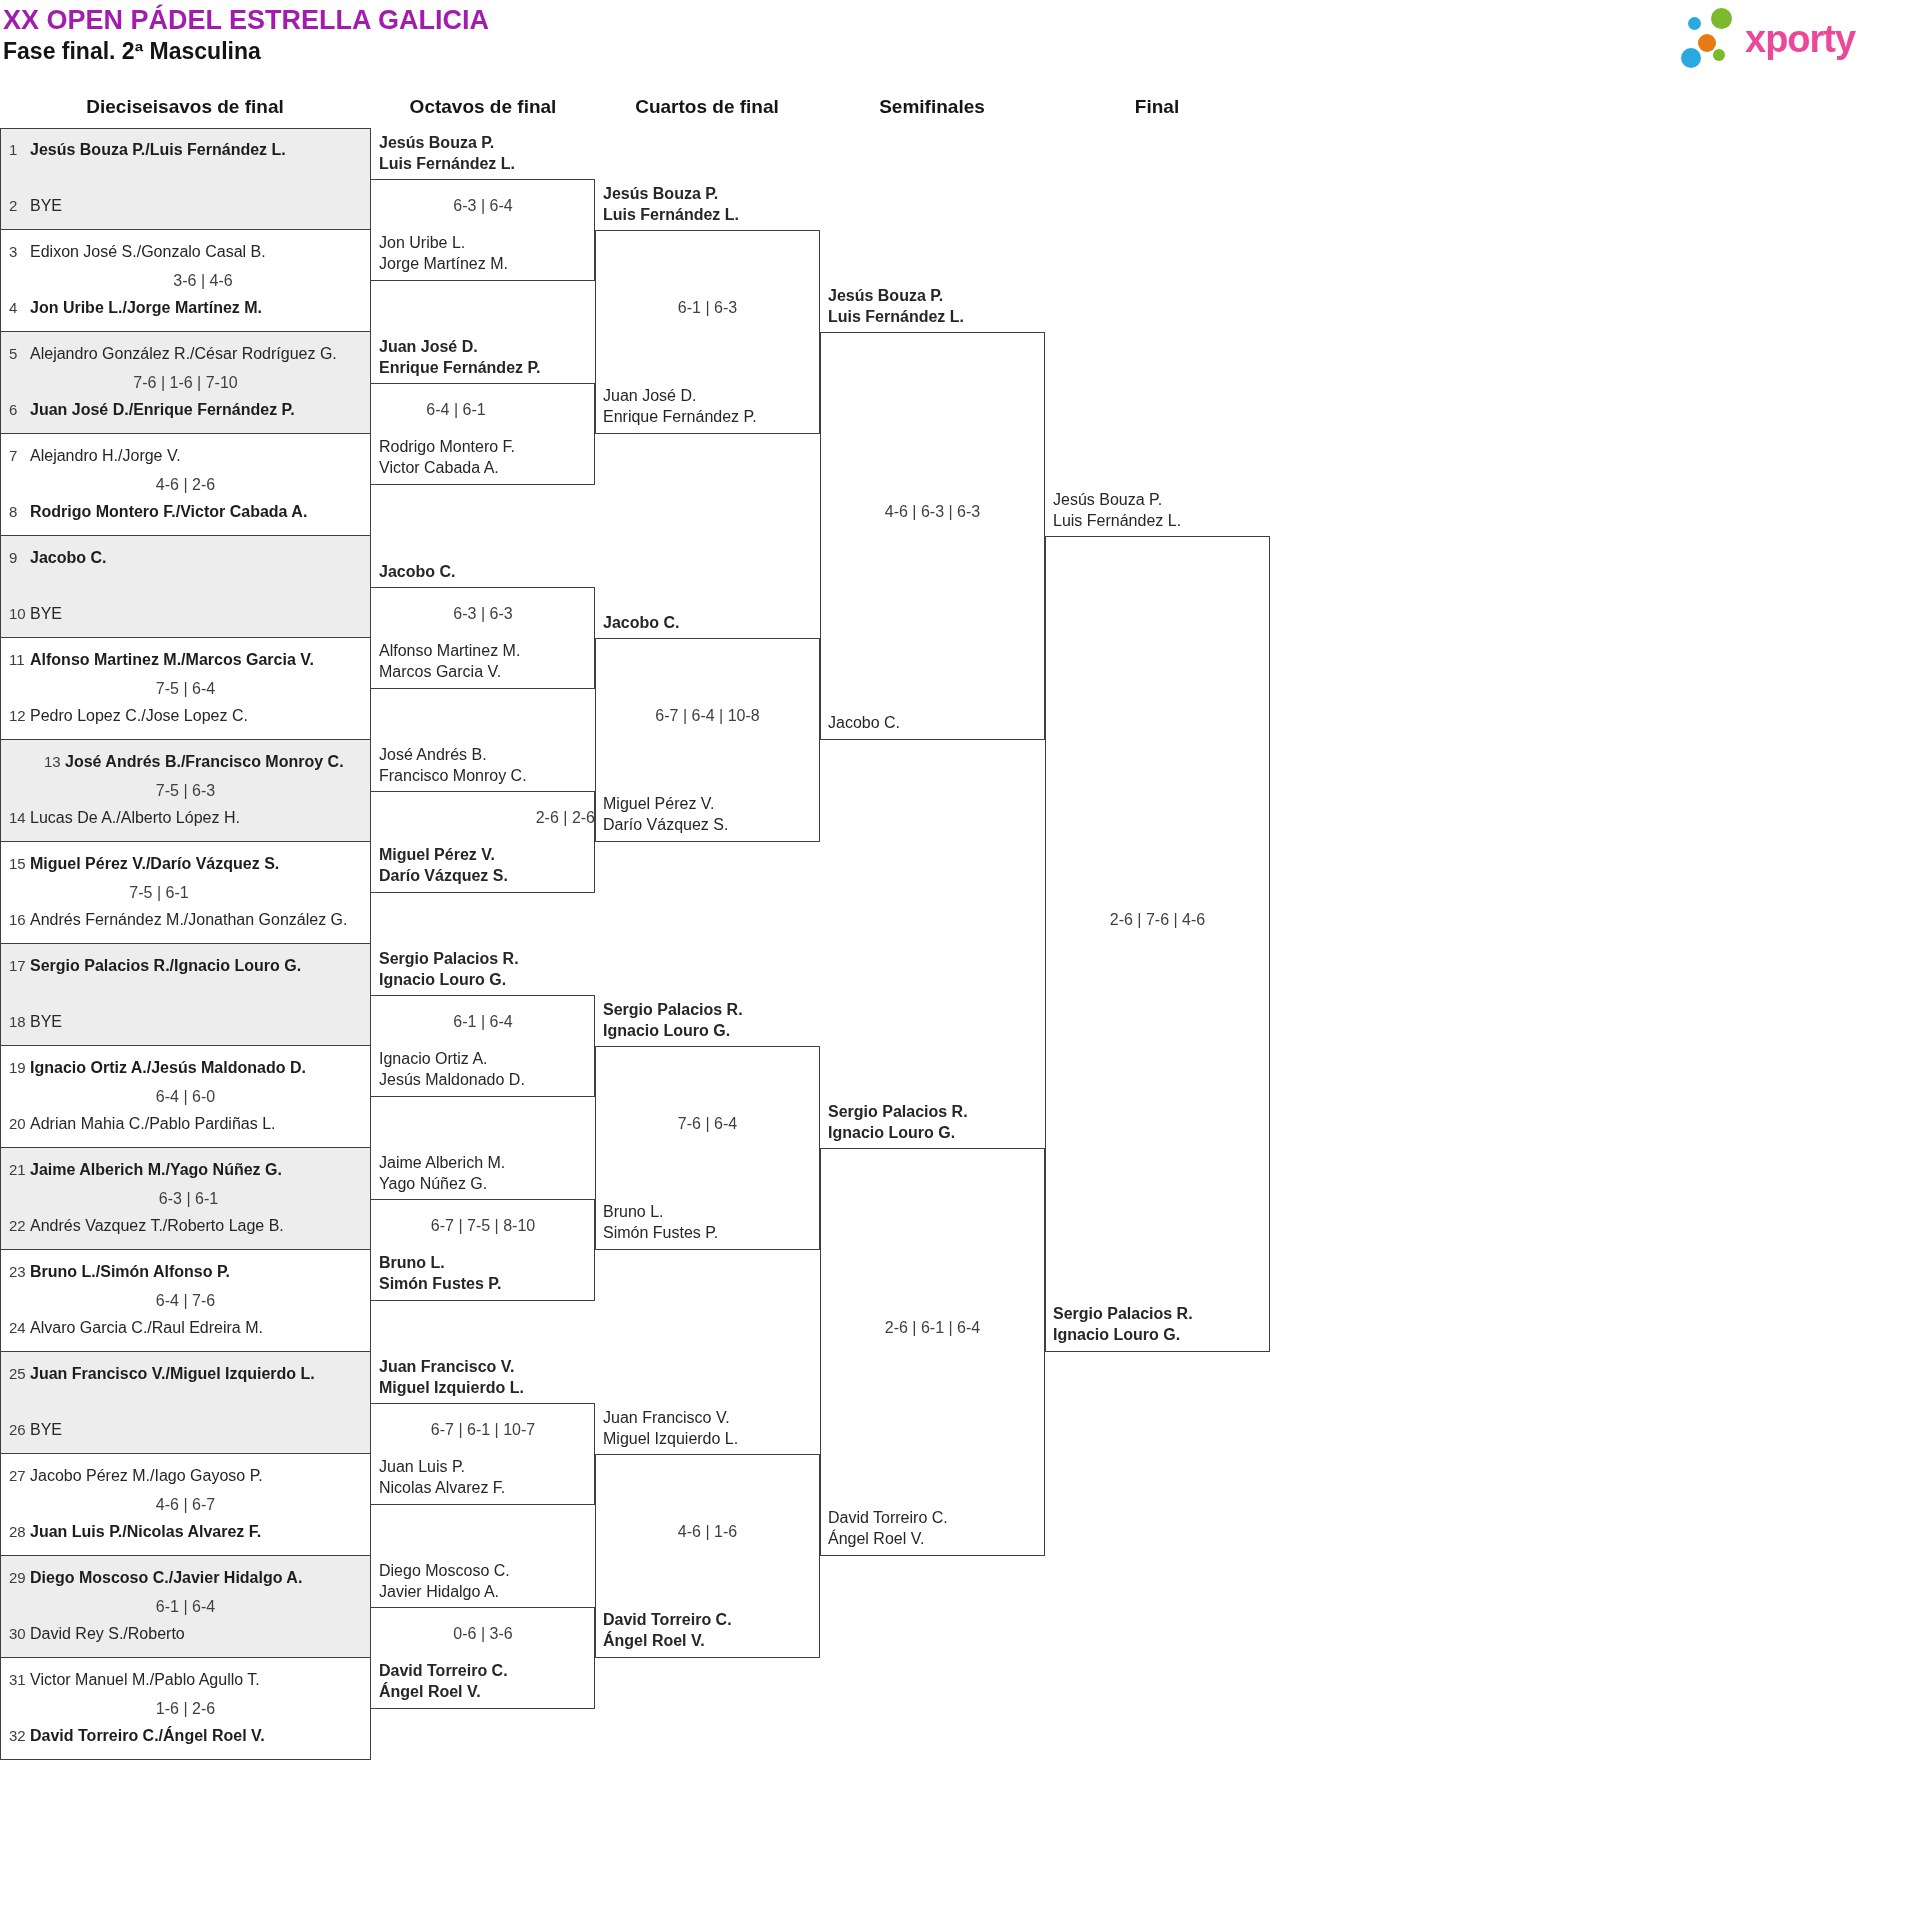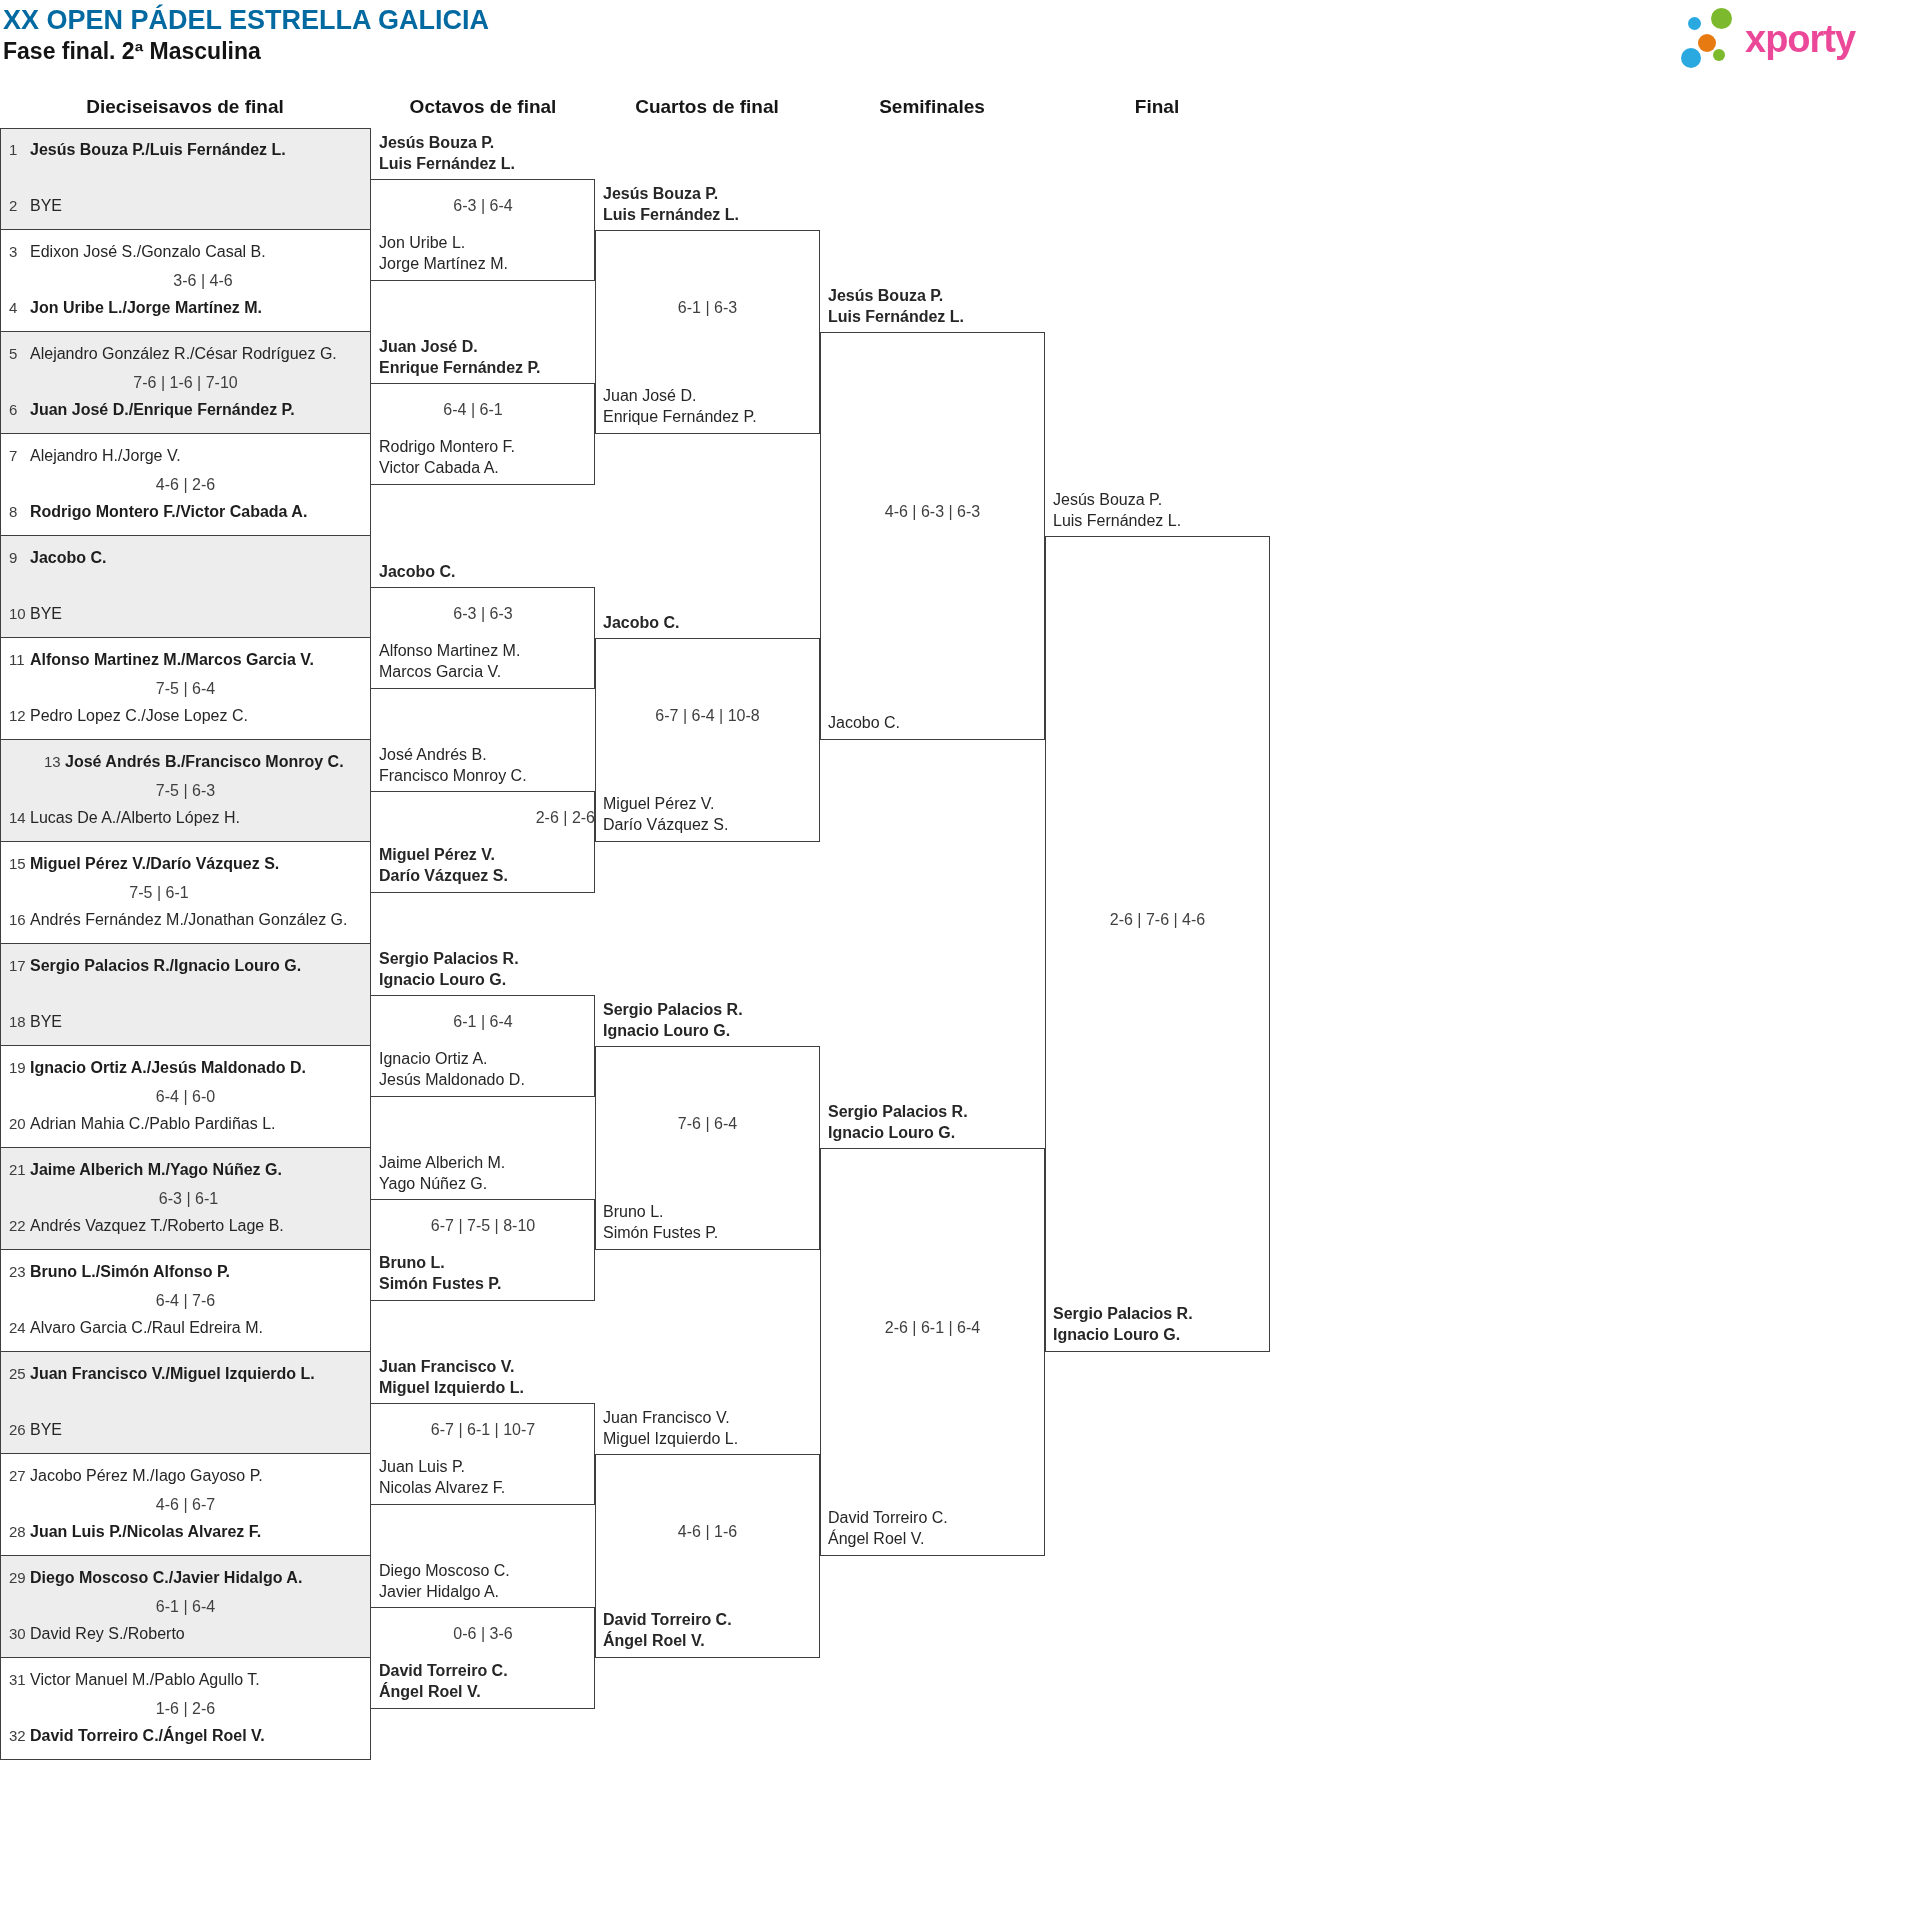--- a/index.html
+++ b/index.html
@@ -1,19 +1,19 @@
 <!DOCTYPE html>
 <html><head>
 <meta charset="utf-8">
 <style>
   html,body{margin:0;padding:0;background:#ffffff;}
   #page{position:relative;width:1920px;height:1924px;background:#ffffff;overflow:hidden;
         font-family:"Liberation Sans","DejaVu Sans",sans-serif;color:#262626;}
   
-  #title{position:absolute;left:3px;top:4px;font-size:27px;line-height:33px;font-weight:700;color:#0369a1;}
+  #title{position:absolute;left:3px;top:4px;font-size:27px;line-height:33px;font-weight:700;color:#a21caf;}
   #subtitle{position:absolute;left:3px;top:37px;font-size:23px;line-height:29px;font-weight:700;color:#141414;}
   
   #logo{position:absolute;left:1678px;top:8px;width:230px;height:60px;}
   .dot{position:absolute;border-radius:50%;}
   #dot-blue-small{left:10px;top:9px;width:13px;height:13px;background:#29a9e0;}
   #dot-green-big{left:33px;top:0px;width:21px;height:21px;background:#7cb92c;}
   #dot-orange{left:20px;top:26px;width:18px;height:18px;background:#e87a12;}
   #dot-blue-big{left:3px;top:40px;width:20px;height:20px;background:#29a9e0;}
   #dot-green-small{left:35px;top:41px;width:12px;height:12px;background:#7cb92c;}
   #brand-text{position:absolute;left:67px;top:7px;font-size:38px;line-height:48px;font-weight:700;
@@ -128,21 +128,21 @@
       <div class="score" style="left: 371px; top: 196px; width: 224px;">6-3 | 6-4</div>
       <div class="tlabel" style="left: 379px; top: 279px;">
         <span>Jon Uribe L.</span>
         <span>Jorge Martínez M.</span>
       </div>
       <div class="mbox r1 noleft" style="left: 371px; top: 383px; width: 224px; height: 102px;"></div>
       <div class="tlabel w" style="left: 379px; top: 383px;">
         <span>Juan José D.</span>
         <span>Enrique Fernández P.</span>
       </div>
-      <div class="score" style="left: 371px; top: 400px; width: 204px;">6-4 | 6-1</div>
+      <div class="score" style="left: 354px; top: 400px; width: 204px;">6-4 | 6-1</div>
       <div class="tlabel" style="left: 379px; top: 483px;">
         <span>Rodrigo Montero F.</span>
         <span>Victor Cabada A.</span>
       </div>
       <div class="mbox r1 noleft" style="left: 371px; top: 587px; width: 224px; height: 102px;"></div>
       <div class="tlabel w" style="left: 379px; top: 587px;">
         <span>Jacobo C.</span>
       </div>
       <div class="score" style="left: 371px; top: 604px; width: 224px;">6-3 | 6-3</div>
       <div class="tlabel" style="left: 379px; top: 687px;">

